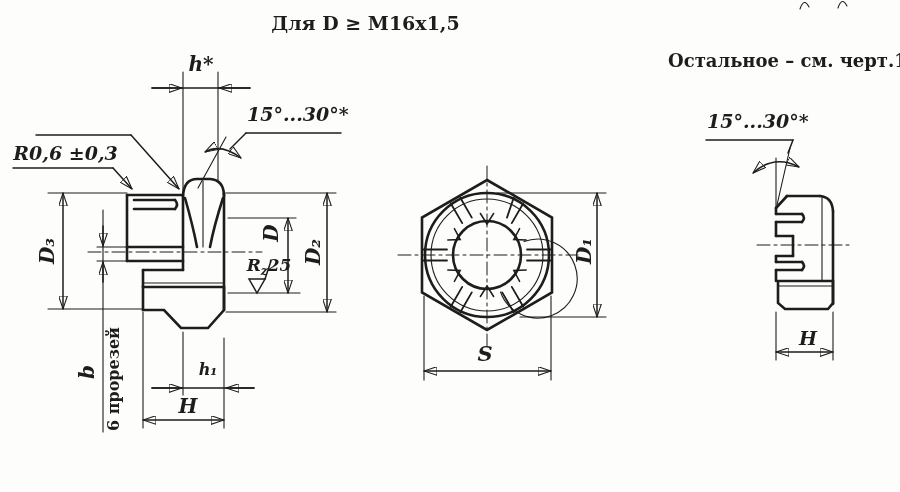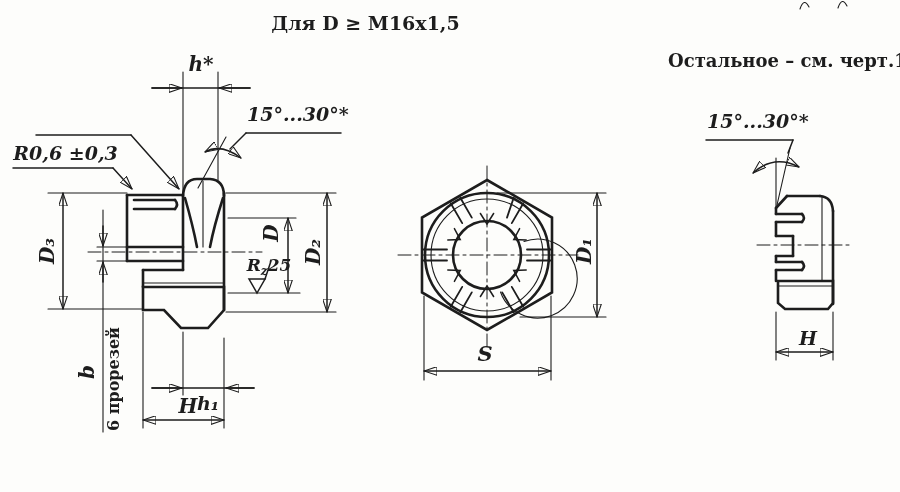--- a/index.html
+++ b/index.html
@@ -206,21 +206,21 @@
 
 <div class="lbl" style="left:181px;top:54px;width:40px;">h*</div>
 <div class="lbl" style="left:247px;top:105px;width:100px;font-size:19px;">15°...30°*</div>
 <div class="lbl" style="left:13px;top:144px;width:105px;font-size:19px;">R0,6 ±0,3</div>
 <div class="lbl rot" style="left:17px;top:241px;width:60px;">D₃</div>
 <div class="lbl rot" style="left:57px;top:362px;width:60px;">b</div>
 <div class="lbl rot small" style="left:59px;top:371px;width:110px;">6 прорезей</div>
 <div class="lbl rot" style="left:241px;top:223px;width:60px;">D</div>
 <div class="lbl rz" style="left:227px;top:257px;width:60px;margin-left:12px;"><span>R</span><sub>z</sub><span>25</span></div>
 <div class="lbl rot" style="left:283px;top:242px;width:60px;">D₂</div>
-<div class="lbl" style="left:188px;top:362px;width:40px;font-size:19px;margin-top:32px;">h₁</div>
+<div class="lbl" style="left:188px;top:362px;width:40px;font-size:16px;">h₁</div>
 <div class="lbl" style="left:168px;top:396px;width:40px;">H</div>
 
 <div class="lbl rot" style="left:554px;top:241px;width:60px;">D₁</div>
 <div class="lbl" style="left:465px;top:343px;width:40px;font-size:21px;">S</div>
 
 <div class="lbl" style="left:707px;top:112px;width:100px;font-size:19px;">15°...30°*</div>
 <div class="lbl" style="left:788px;top:329px;width:40px;font-size:19px;">H</div>
 
 </div>
 

